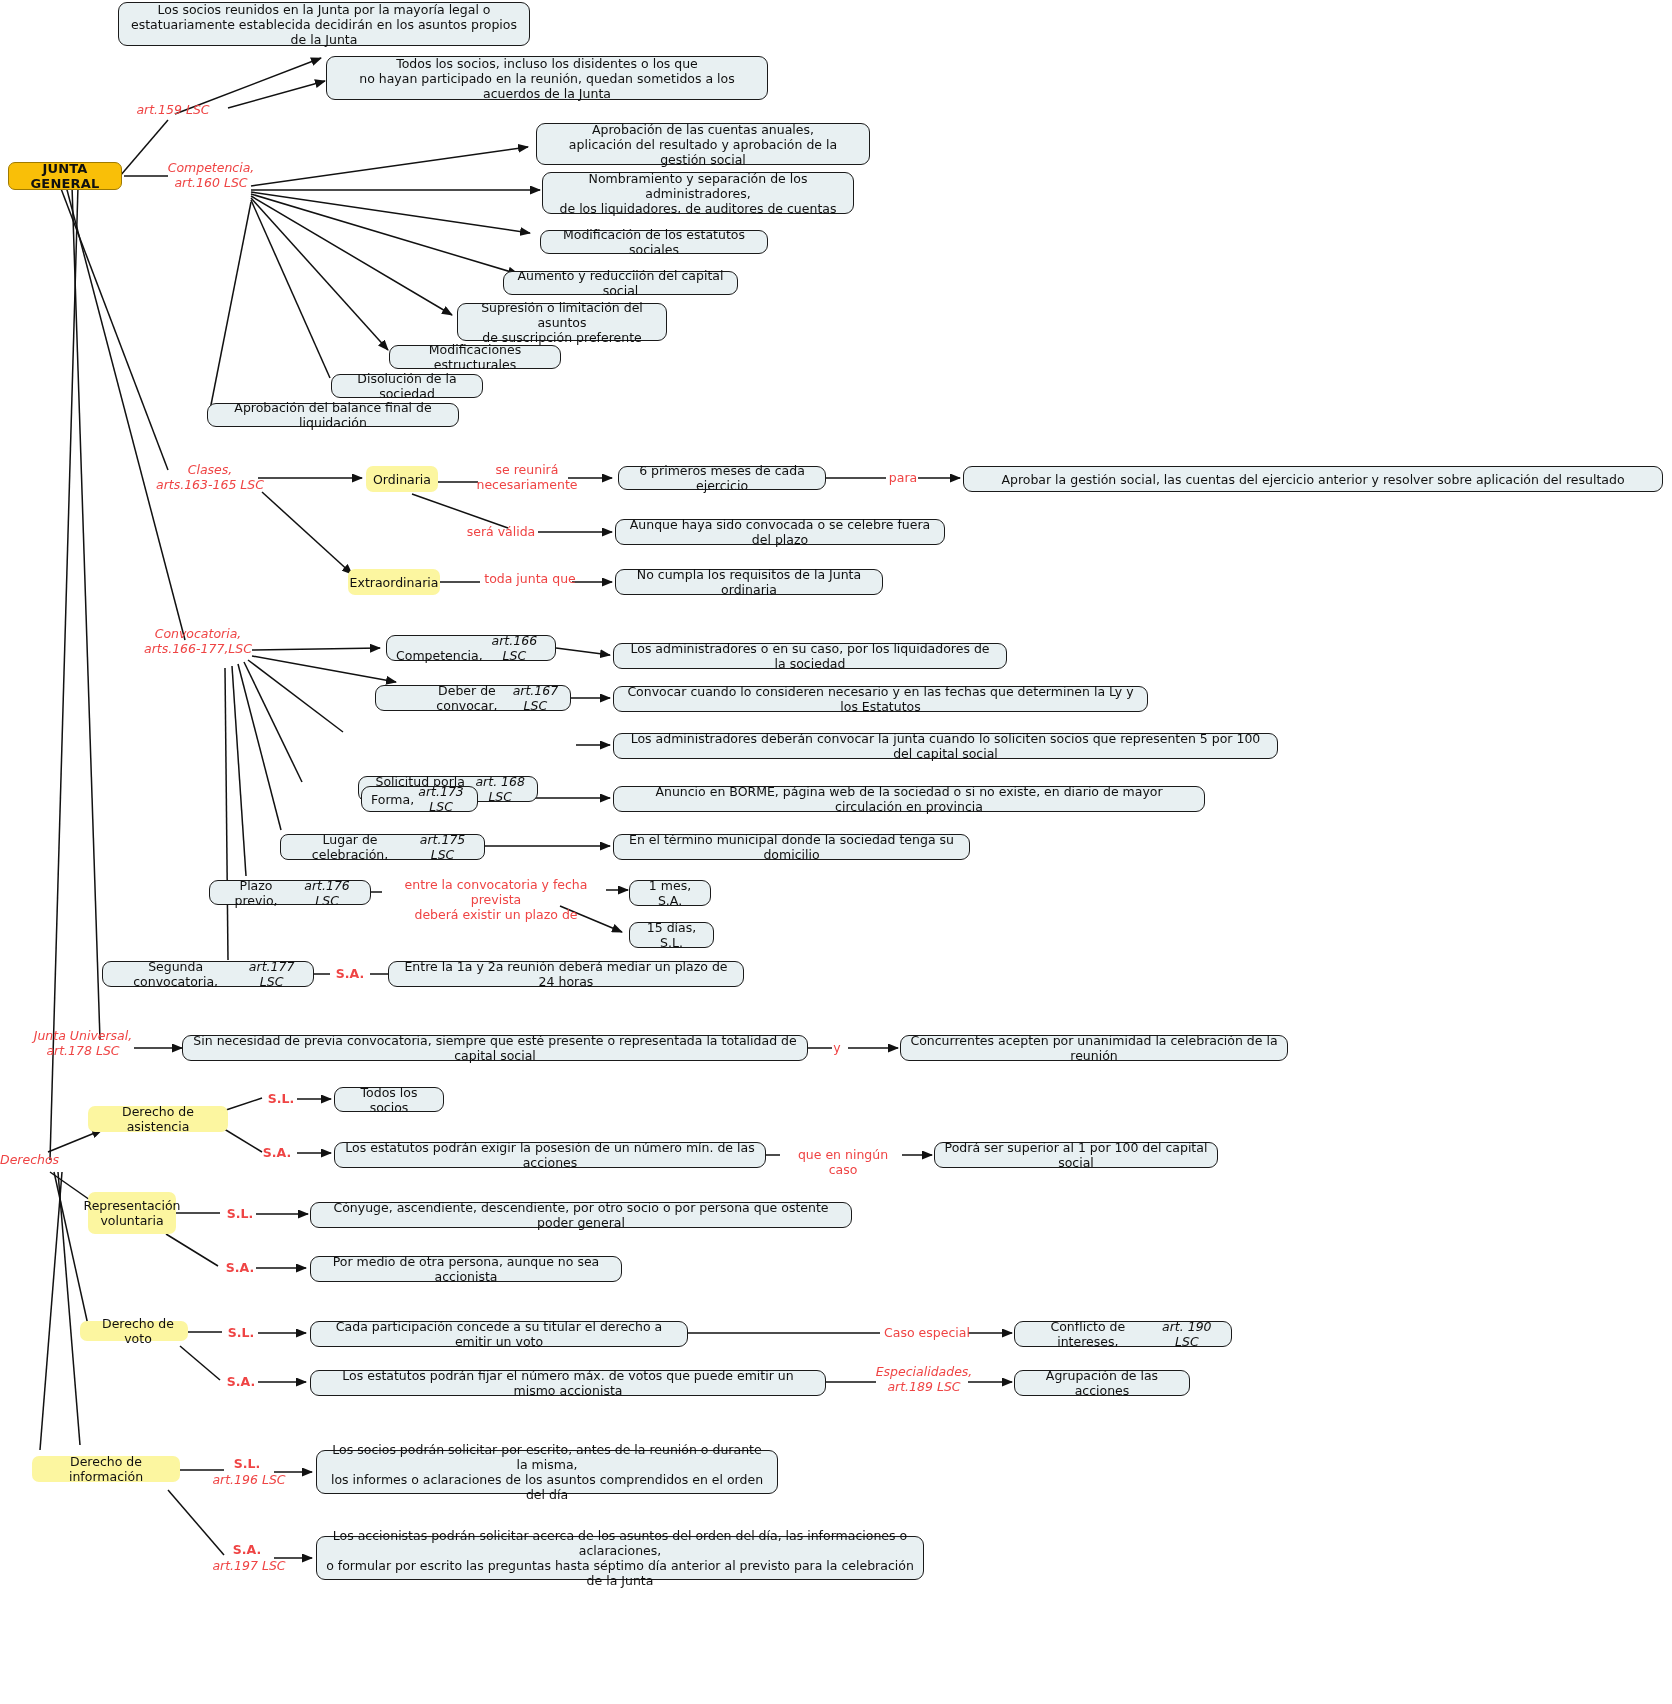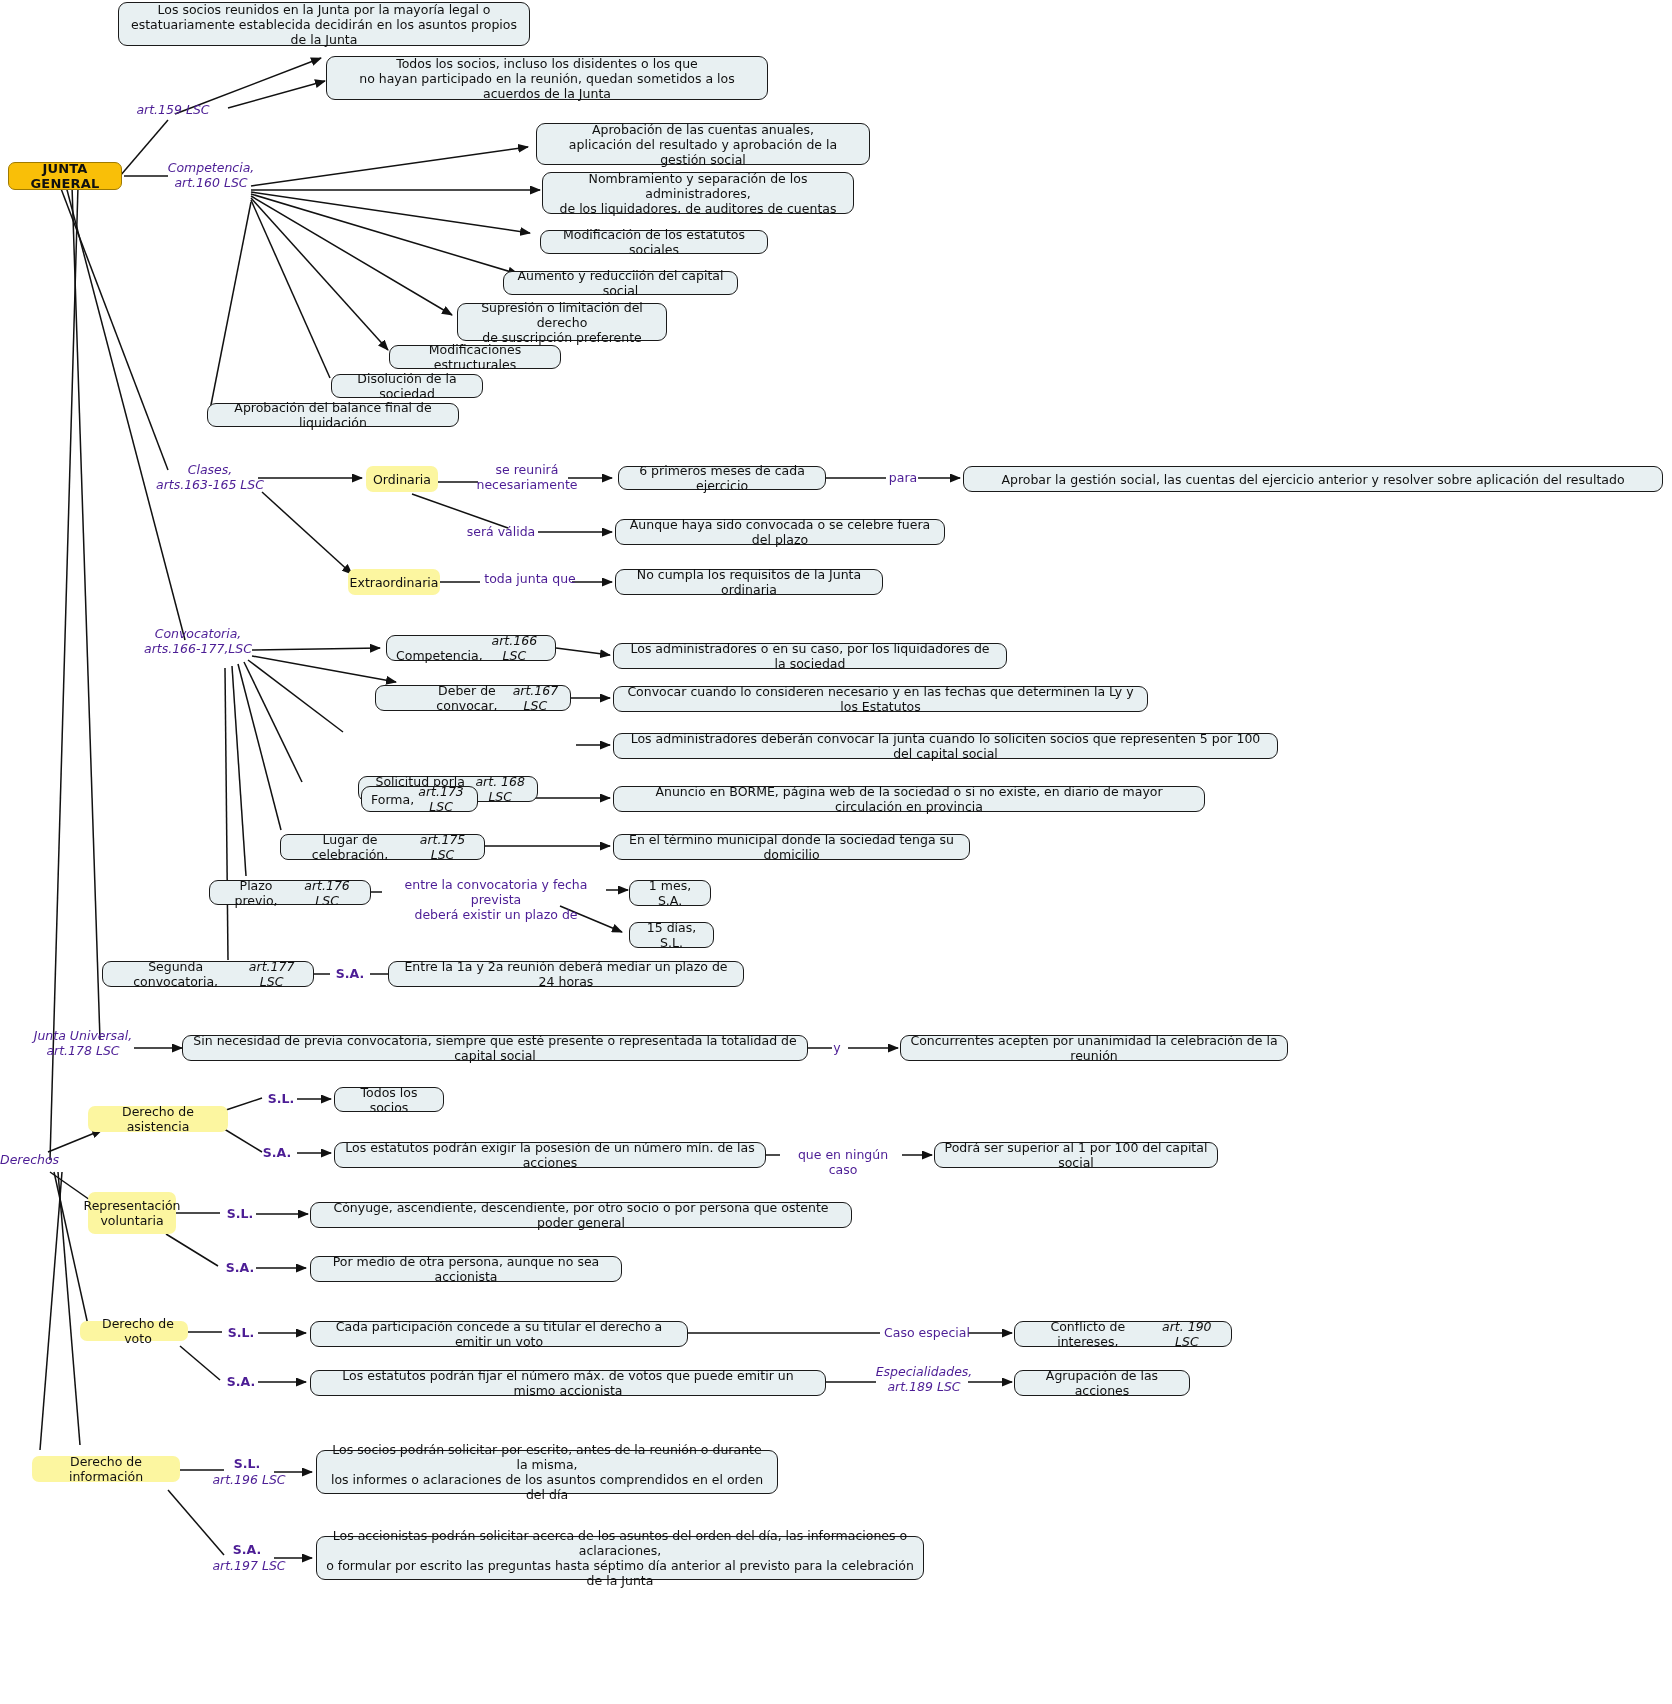--- a/index.html
+++ b/index.html
@@ -50,21 +50,21 @@
   .node.yellow {
     background: #fcf6a0;
     border: none;
     border-radius: 7px;
     font-size: 12.5px;
   }
   .label {
     position: absolute;
     font-size: 12.5px;
     line-height: 15px;
-    color: #4c1d95;
+    color: #ef4444;
     text-align: center;
     white-space: pre-line;
     font-style: italic;
   }
   .label.upright { font-style: normal; }
   .label.bold { font-weight: bold; font-style: normal; }
   .node em { font-style: italic; }
 </style>
 </head>
 <body>
@@ -183,21 +183,21 @@
 estatuariamente establecida decidirán en los asuntos propios de la Junta</div>
   <div class="node" style="left:326px; top:56px; width:442px; height:44px;">Todos los socios, incluso los disidentes o los que
 no hayan participado en la reunión, quedan sometidos a los acuerdos de la Junta</div>
 
   <div class="node" style="left:542px; top:172px; width:312px; height:42px;">Nombramiento y separación de los administradores,
 de los liquidadores, de auditores de cuentas</div>
   <div class="node" style="left:536px; top:123px; width:334px; height:42px;">Aprobación de las cuentas anuales,
 aplicación del resultado y aprobación de la gestión social</div>
   <div class="node" style="left:540px; top:230px; width:228px; height:24px;">Modificación de los estatutos sociales</div>
   <div class="node" style="left:503px; top:271px; width:235px; height:24px;">Aumento y reducciión del capital social</div>
-  <div class="node" style="left:457px; top:303px; width:210px; height:38px;">Supresión o limitación del derecho
+  <div class="node" style="left:457px; top:303px; width:210px; height:38px;">Supresión o limitación del asuntos
 de suscripción preferente</div>
   <div class="node" style="left:389px; top:345px; width:172px; height:24px;">Modificaciones estructurales</div>
   <div class="node" style="left:331px; top:374px; width:152px; height:24px;">Disolución de la sociedad</div>
   <div class="node" style="left:207px; top:403px; width:252px; height:24px;">Aprobación del balance final de liquidación</div>
 
   <div class="node yellow" style="left:366px; top:466px; width:72px; height:26px;">Ordinaria</div>
   <div class="label upright" style="left:466px; top:462px; width:122px;">se reunirá
 necesariamente</div>
   <div class="node" style="left:618px; top:466px; width:208px; height:24px;">6 primeros meses de cada ejercicio</div>
   <div class="label upright" style="left:886px; top:470px; width:34px;">para</div>

